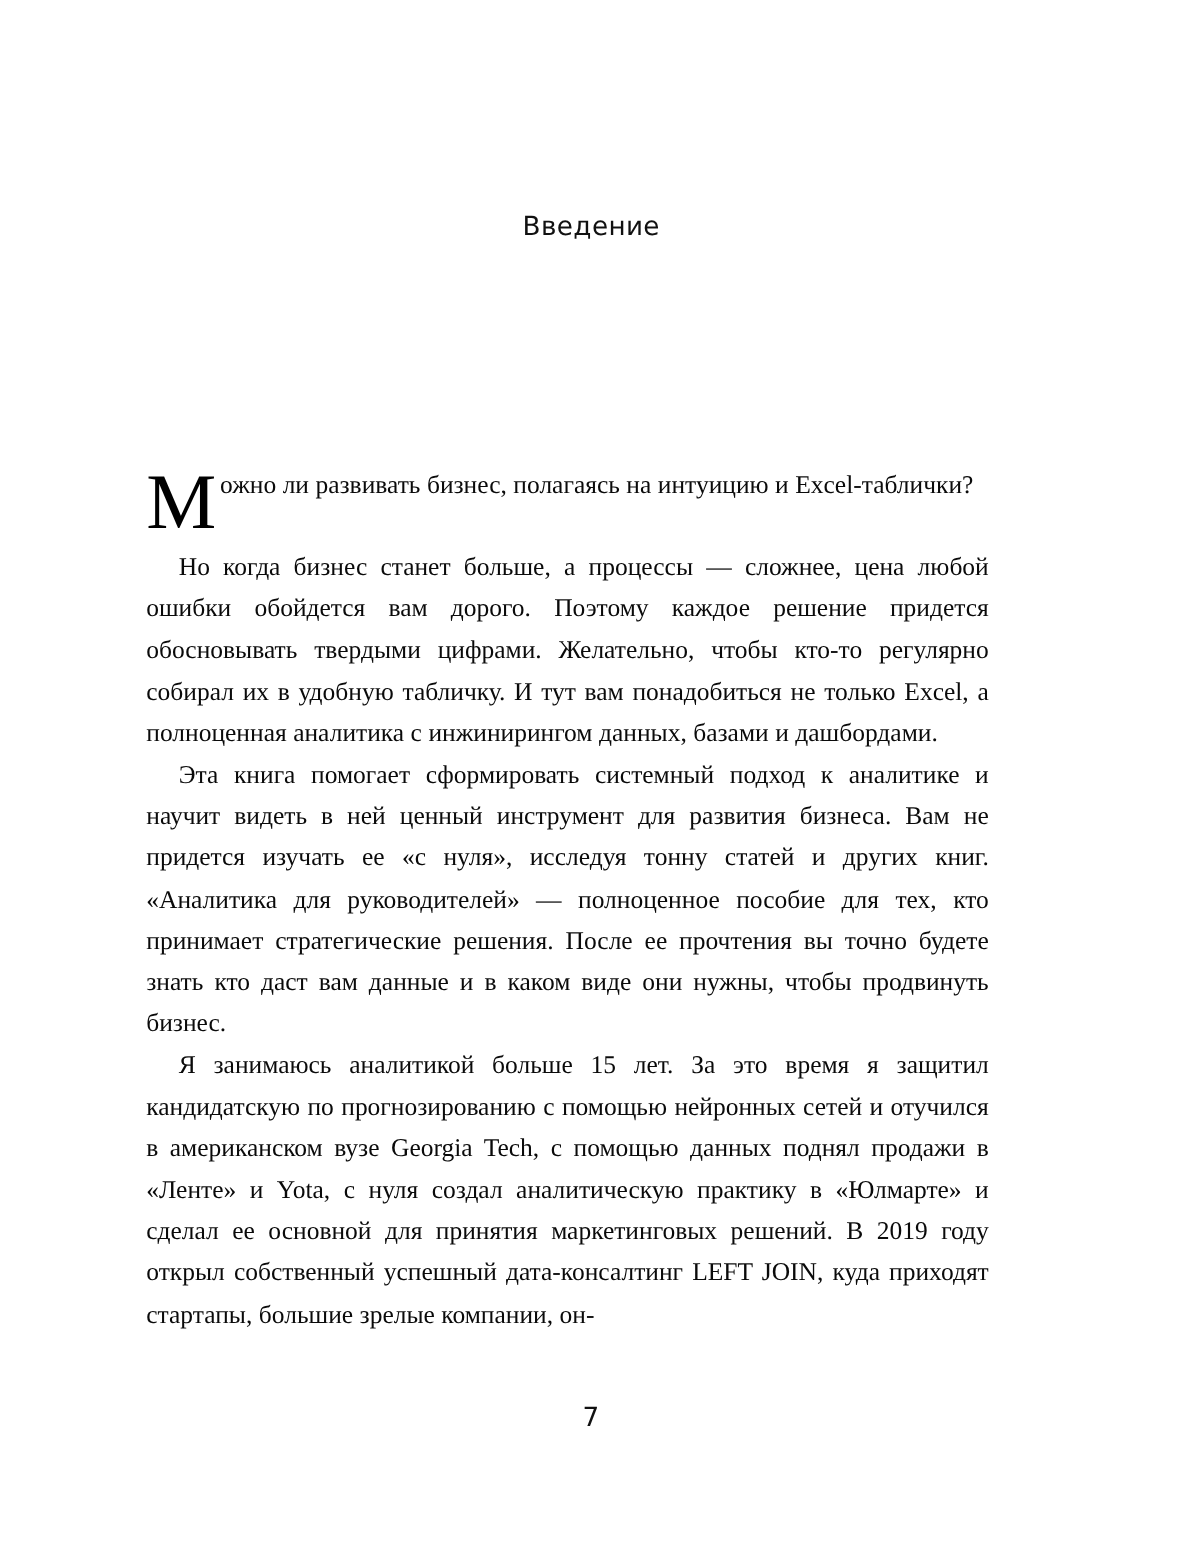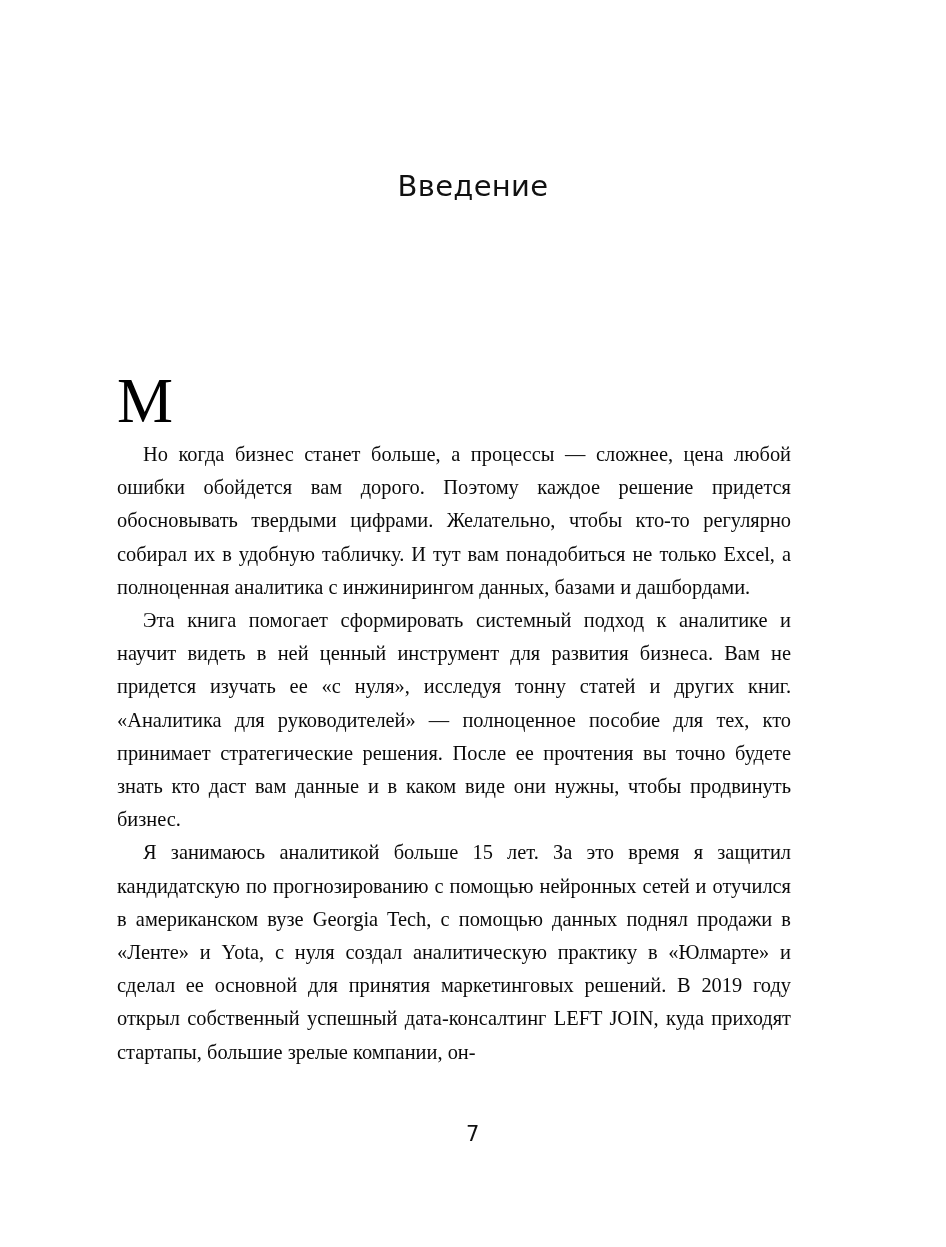--- a/index.html
+++ b/index.html
@@ -22,21 +22,21 @@
   }
 
   
   .chapter-title {
     position: absolute;
     left: 0;
     right: 0;
     top: 148px;
     text-align: center;
     font-family: "DejaVu Sans", "Liberation Sans", sans-serif;
-    font-size: 29px;
+    font-size: 21px;
     font-weight: 400;
     letter-spacing: 0.3px;
     color: #111111;
     line-height: 38px;
   }
 
   
   .body-column {
     position: absolute;
     left: 117px;
@@ -88,21 +88,21 @@
 </style>
 </head>
 <body>
 
 <div class="page">
 
   <h1 class="chapter-title">Введение</h1>
 
   <div class="body-column">
 
-    <p class="para first"><span class="drop-cap">М</span></p>
+    <p class="para first"><span class="drop-cap">М</span><span>ожно ли развивать бизнес, полагаясь на интуицию и Excel-таблички?</span></p>
 
 
     <p class="para">Но когда бизнес станет больше, а процессы — сложнее, цена любой ошибки обойдется вам дорого. Поэтому каждое решение придется обосновывать твердыми цифрами. Желательно, чтобы кто-то регулярно собирал их в удобную табличку. И тут вам понадобиться не только Excel, а полноценная аналитика с инжинирингом данных, базами и дашбордами.</p>
 
     <p class="para">Эта книга помогает сформировать системный подход к аналитике и научит видеть в ней ценный инструмент для развития бизнеса. Вам не придется изучать ее «с нуля», исследуя тонну статей и других книг. «Аналитика для руководителей» — полноценное пособие для тех, кто принимает стратегические решения. После ее прочтения вы точно будете знать кто даст вам данные и в каком виде они нужны, чтобы продвинуть бизнес.</p>
 
     <p class="para">Я занимаюсь аналитикой больше 15 лет. За это время я защитил кандидатскую по прогнозированию с помощью нейронных сетей и отучился в американском вузе Georgia Tech, с помощью данных поднял продажи в «Ленте» и Yota, с нуля создал аналитическую практику в «Юлмарте» и сделал ее основной для принятия маркетинговых решений. В 2019 году открыл собственный успешный дата-консалтинг LEFT JOIN, куда приходят стартапы, большие зрелые компании, он-</p>
 
   </div>
 

